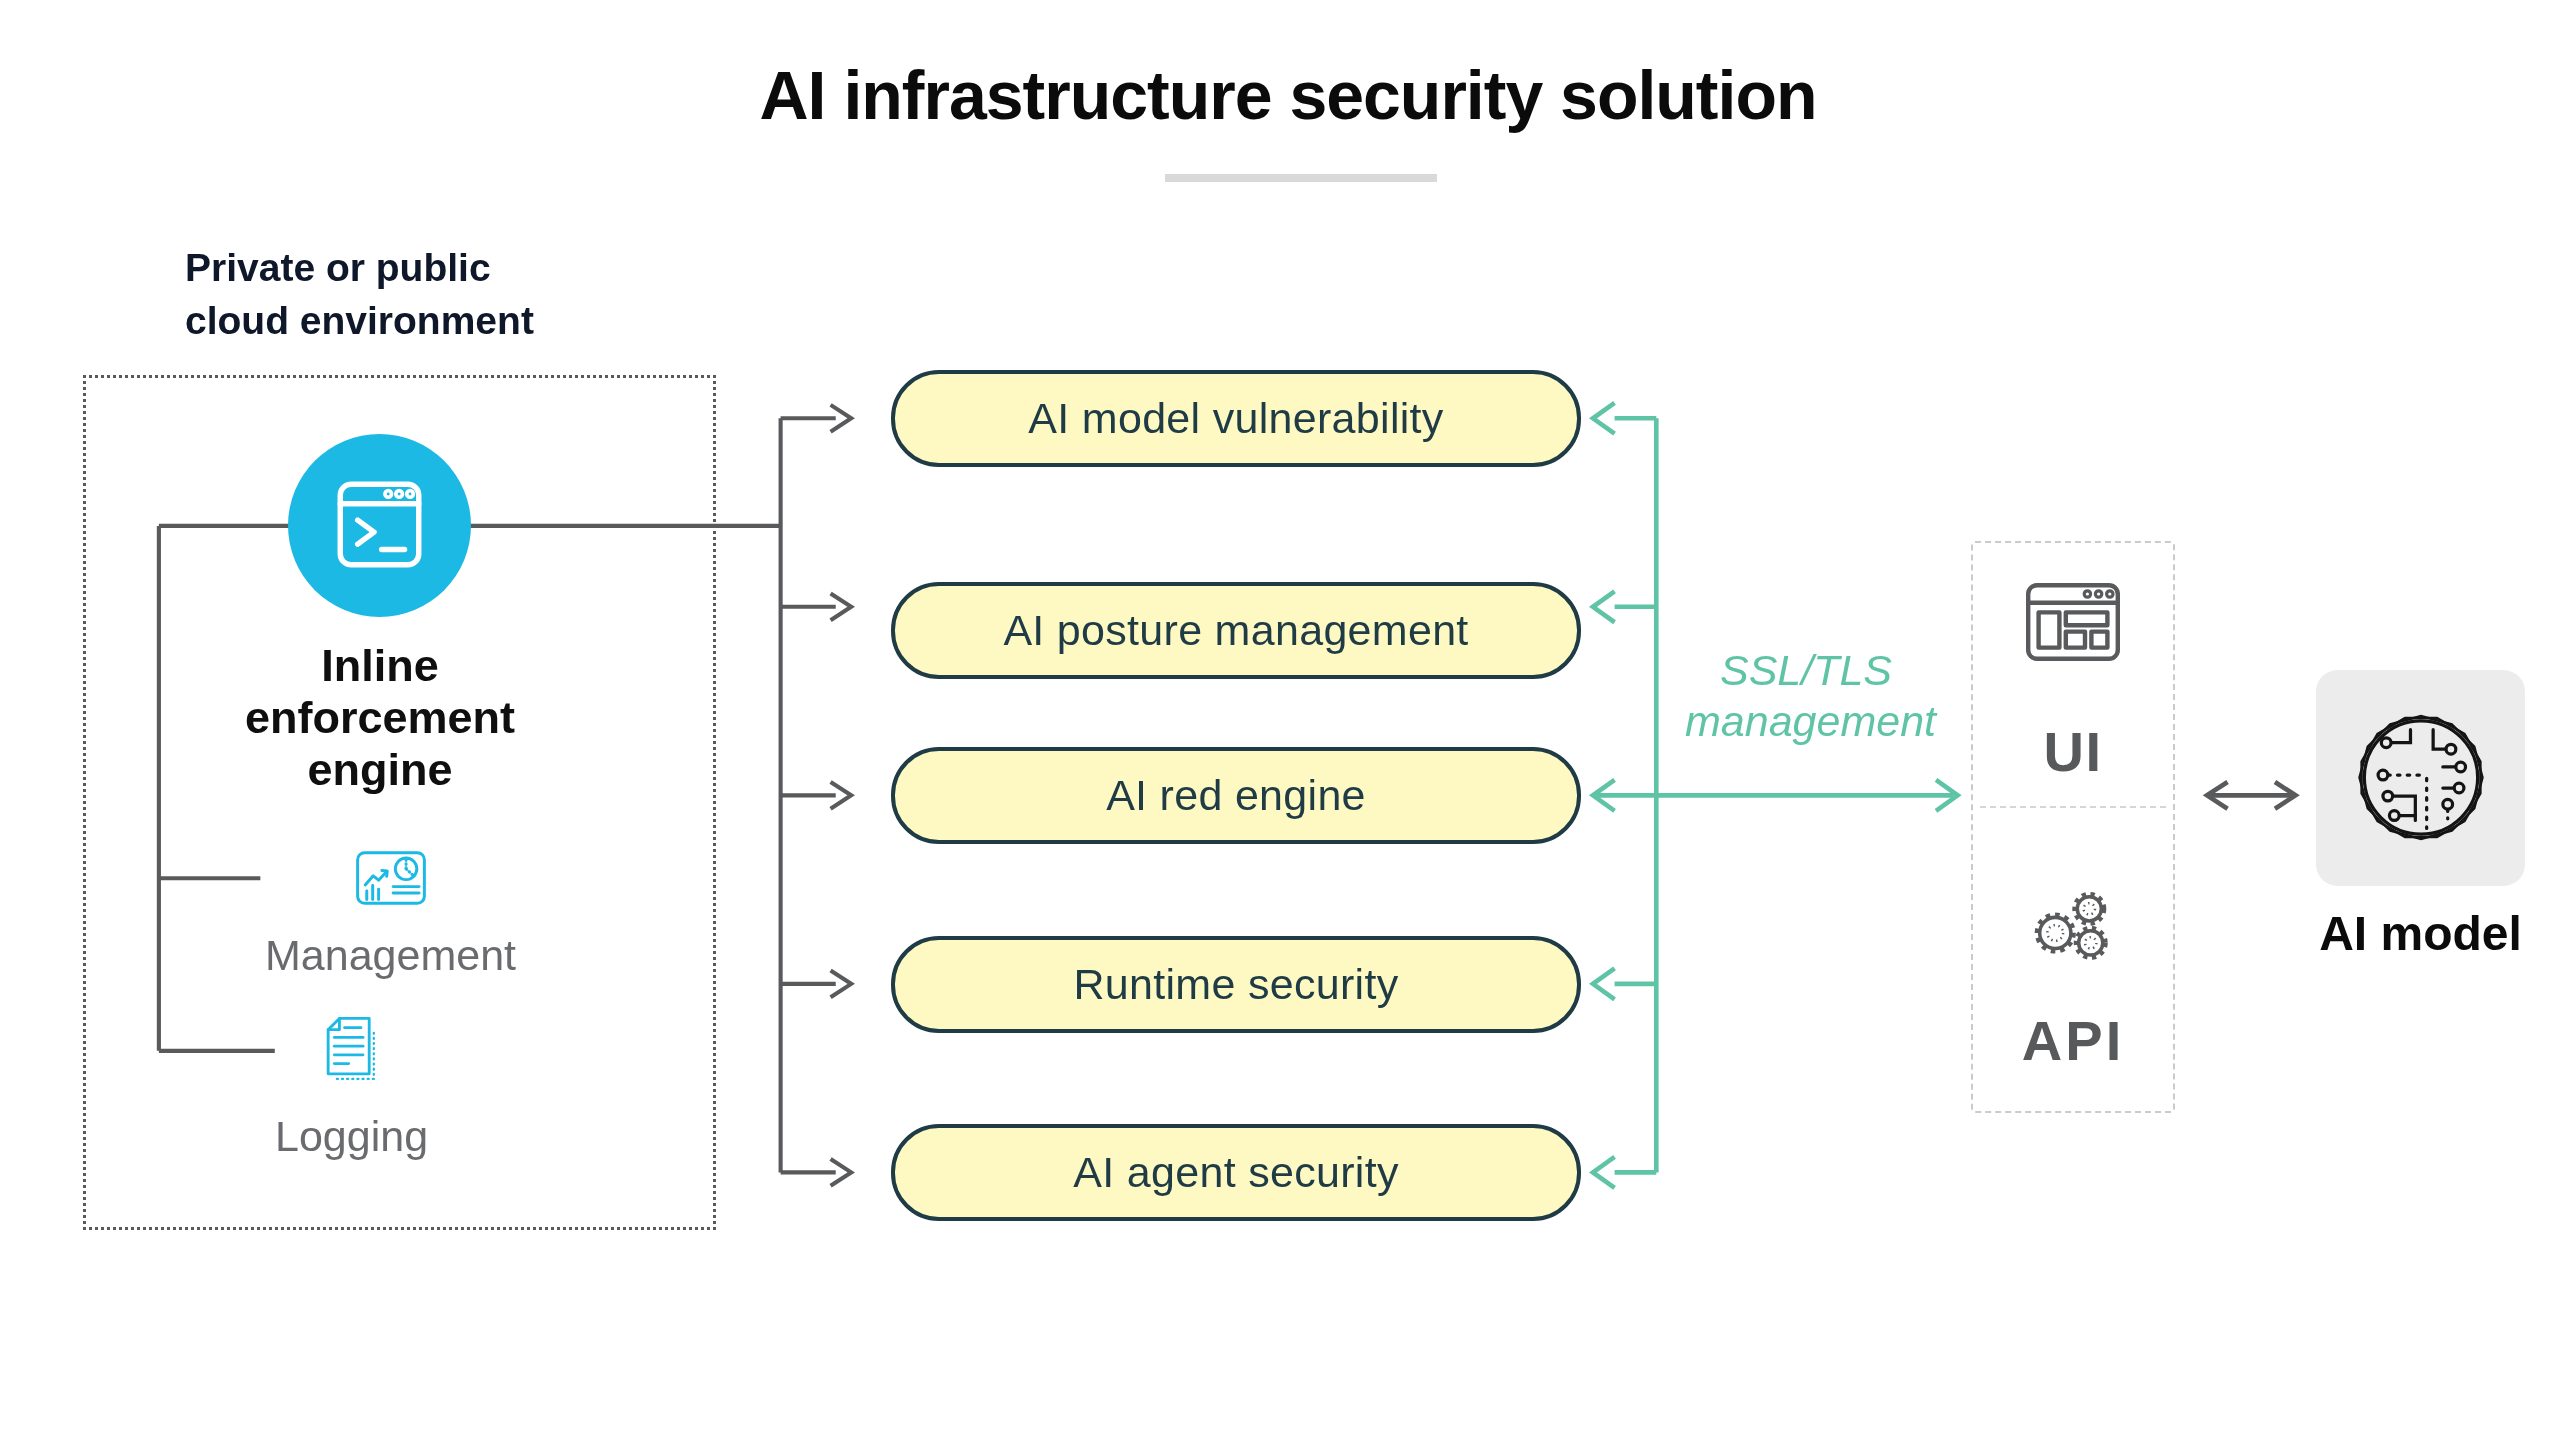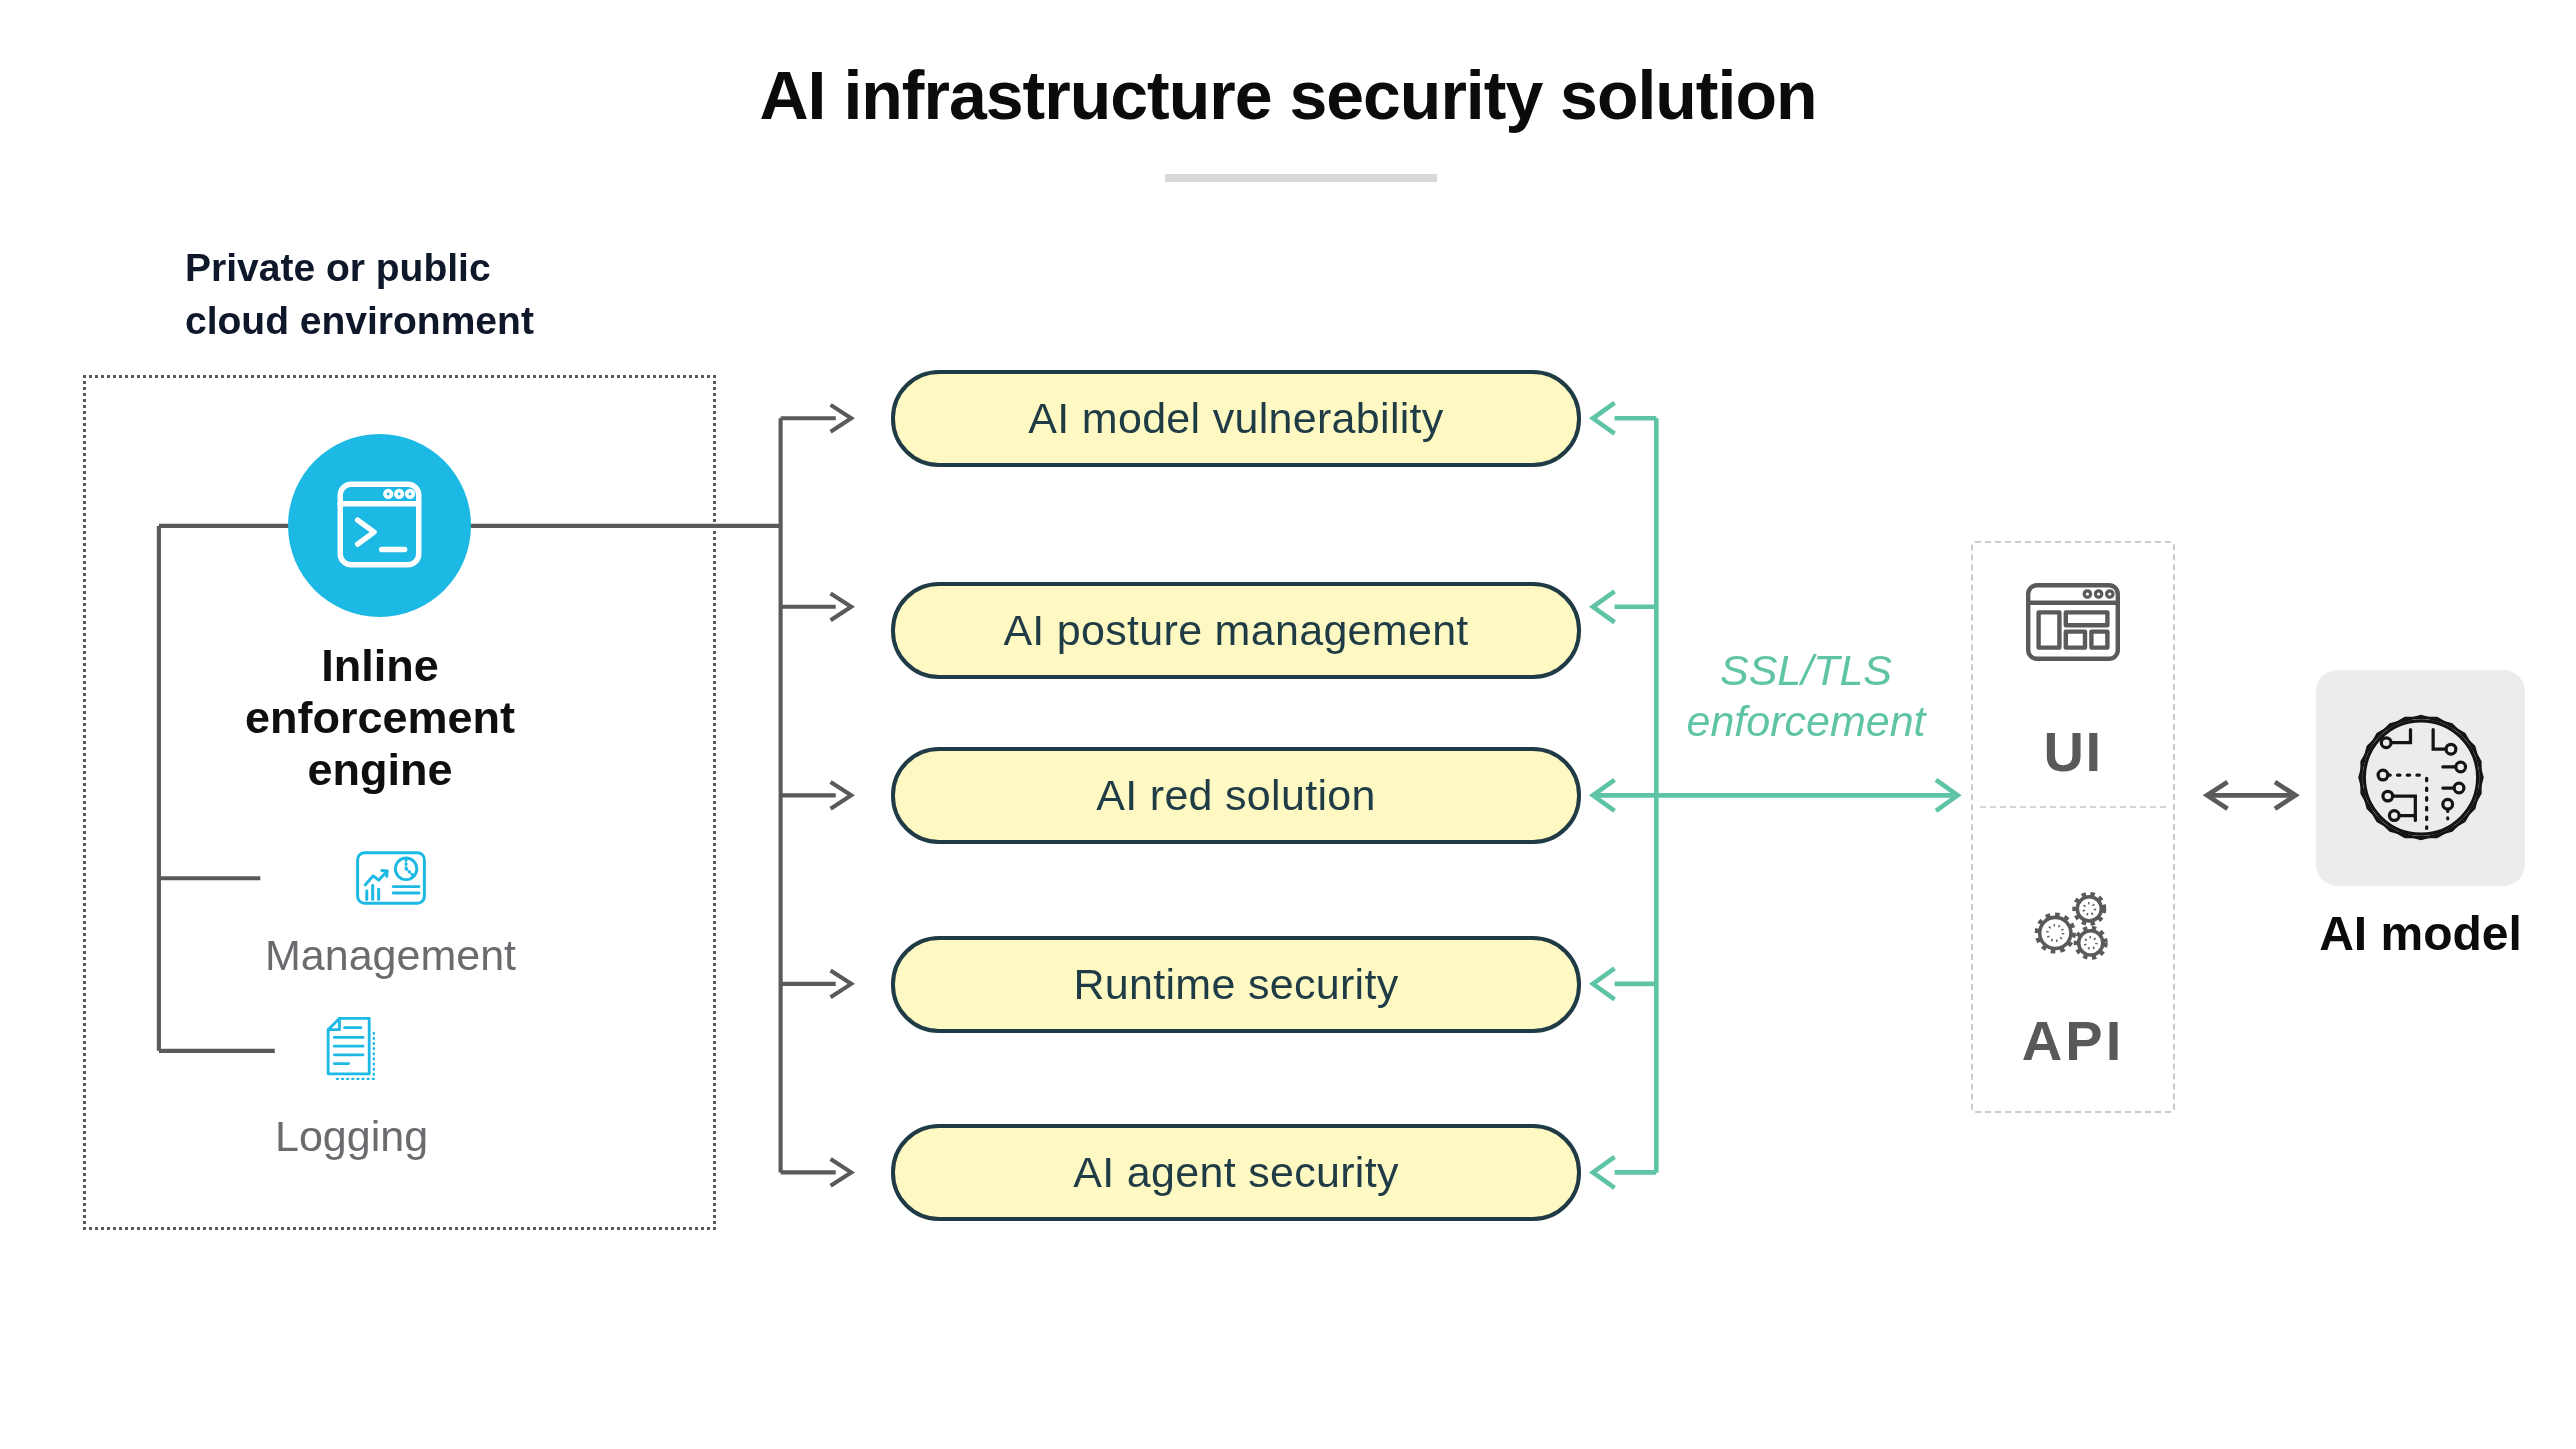--- a/index.html
+++ b/index.html
@@ -158,30 +158,30 @@
     <span class="label">Logging</span>
   </div>
 
   <div class="pill pill-1">
     <span>AI model vulnerability</span>
   </div>
   <div class="pill pill-2">
     <span>AI posture management</span>
   </div>
   <div class="pill pill-3">
-    <span>AI red solution</span>
+    <span>AI red engine</span>
   </div>
   <div class="pill pill-4">
     <span>Runtime security</span>
   </div>
   <div class="pill pill-5">
     <span>AI agent security</span>
   </div>
 
-  <div class="ssl-label">SSL/TLS enforcement</div>
+  <div class="ssl-label">SSL/TLS management</div>
 
   <div class="gateway-box">
     <span class="gw-icon ui-icon">
       <svg width="96" height="80" viewBox="0 0 120 100" fill="none" stroke="#595a5c" stroke-width="5.5" stroke-linejoin="round">
         <rect x="4" y="4" width="112" height="92" rx="11"></rect>
         <path d="M4 26 H116"></path>
         <circle cx="78" cy="15" r="4" stroke-width="4"></circle>
         <circle cx="92" cy="15" r="4" stroke-width="4"></circle>
         <circle cx="106" cy="15" r="4" stroke-width="4"></circle>
         <rect x="17" y="38" width="26" height="44"></rect>

